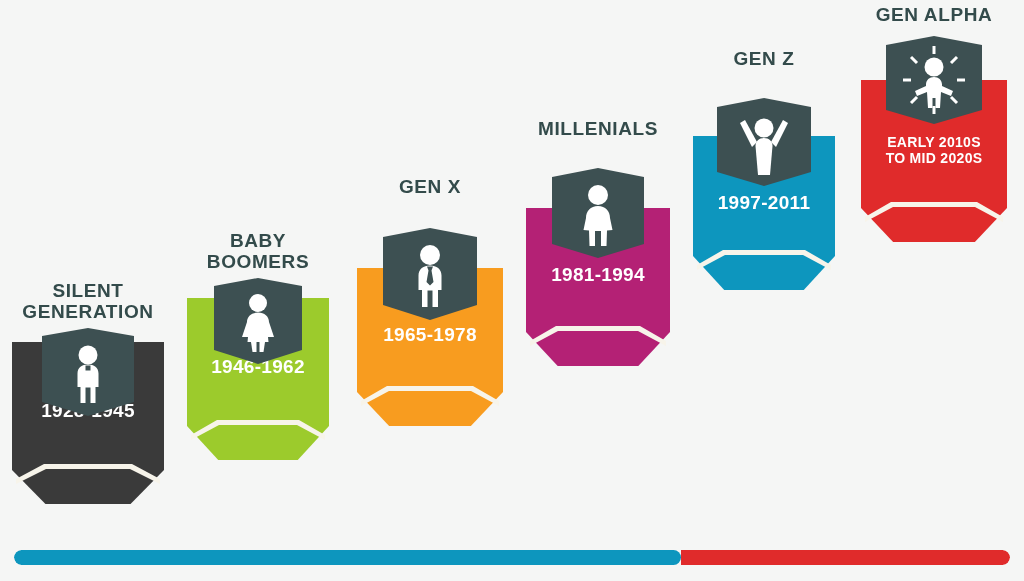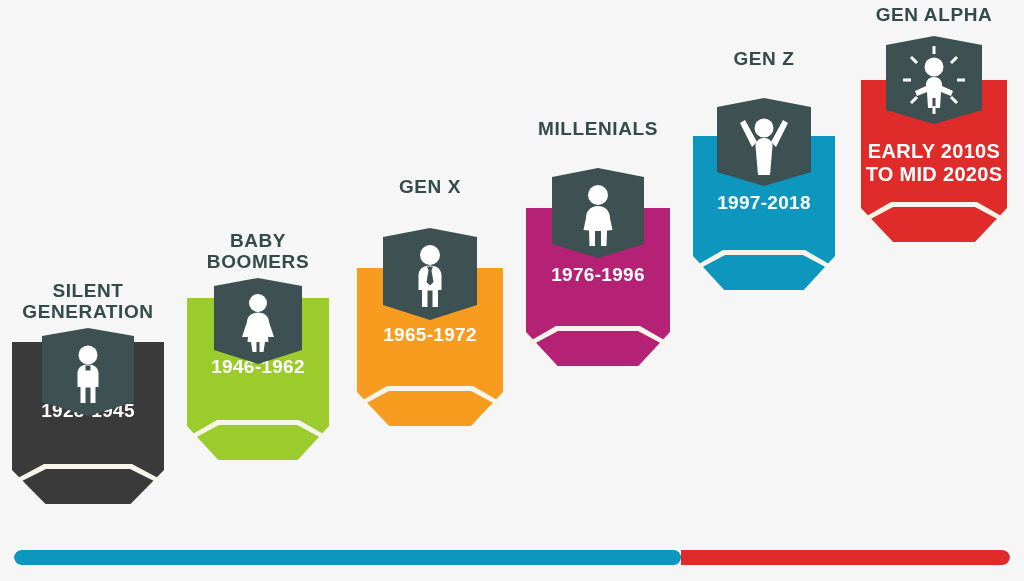--- a/index.html
+++ b/index.html
@@ -182,21 +182,21 @@
   <div class="gen-column" style="left:348px; top:176px; width:164px;">
     <div class="gen-title" style="top:0px;">GEN X</div>
     <div class="card" style="top:92px; width:146px; left:9px;">
       <div class="card-body" style="height:124px; background:#f89c1f;"></div>
       <div class="card-tail" style="top:124px; background:#f89c1f;"></div>
       <div class="card-stripe" style="top:112px;">
         <svg width="146" height="26" viewBox="0 0 146 26" preserveAspectRatio="none">
           <polygon points="4,26 32,11 114,11 142,26 142,21 116,6 30,6 4,21" fill="#f7f4ea"></polygon>
         </svg>
       </div>
-      <div class="year-label" style="top:56px;">1965-1972</div>
+      <div class="year-label" style="top:56px;">1965-1978</div>
     </div>
     <div class="badge" style="top:52px;">
       <svg width="94" height="92" viewBox="0 0 94 92">
         <path d="M0,9 L47,0 L94,9 L94,77 L47,92 L0,77 Z" fill="#3d5052"></path>
         <g fill="#ffffff">
           <circle cx="47" cy="27" r="10"></circle>
           <path d="M47,37.5 C40.5,37.5 35.5,41 35.5,47.5 L35.5,62 L39,62 L39,79 L44.5,79 L44.5,62.5
                    L49.5,62.5 L49.5,79 L55,79 L55,62 L58.5,62 L58.5,47.5 C58.5,41 53.5,37.5 47,37.5 Z"></path>
           <path d="M44,38.5 L50,38.5 L48.5,42.5 L50.5,54 L47,57.5 L43.5,54 L45.5,42.5 Z" fill="#3d5052"></path>
         </g>
@@ -207,21 +207,21 @@
   <div class="gen-column" style="left:512px; top:118px; width:172px;">
     <div class="gen-title" style="top:0px;text-align:center;">MILLENIALS</div>
     <div class="card" style="top:90px; width:144px; left:14px;">
       <div class="card-body" style="height:124px; background:#b42175;"></div>
       <div class="card-tail" style="top:124px; background:#b42175;"></div>
       <div class="card-stripe" style="top:112px;">
         <svg width="144" height="26" viewBox="0 0 144 26" preserveAspectRatio="none">
           <polygon points="4,26 32,11 112,11 140,26 140,21 114,6 30,6 4,21" fill="#f7f4ea"></polygon>
         </svg>
       </div>
-      <div class="year-label" style="top:56px;">1976-1996</div>
+      <div class="year-label" style="top:56px;">1981-1994</div>
     </div>
     <div class="badge" style="top:50px;">
       <svg width="92" height="90" viewBox="0 0 92 90">
         <path d="M0,9 L46,0 L92,9 L92,76 L46,90 L0,76 Z" fill="#3d5052"></path>
         <g fill="#ffffff">
           <circle cx="46" cy="27" r="10"></circle>
           <path d="M46,38 C38.5,38 34,43 34,50 L31.5,62 L37,62.5 L37.5,78 L43,78 L43,63
                    L49,63 L49,78 L54.5,78 L55,62.5 L60.5,62 L58,50 C58,43 53.5,38 46,38 Z"></path>
         </g>
       </svg>
@@ -231,21 +231,21 @@
   <div class="gen-column" style="left:682px; top:48px; width:164px;">
     <div class="gen-title" style="top:0px;">GEN Z</div>
     <div class="card" style="top:88px; width:142px; left:11px;">
       <div class="card-body" style="height:120px; background:#0d96be;"></div>
       <div class="card-tail" style="top:120px; background:#0d96be;"></div>
       <div class="card-stripe" style="top:108px;">
         <svg width="142" height="26" viewBox="0 0 142 26" preserveAspectRatio="none">
           <polygon points="4,26 32,11 110,11 138,26 138,21 112,6 30,6 4,21" fill="#f7f4ea"></polygon>
         </svg>
       </div>
-      <div class="year-label" style="top:56px;">1997-2018</div>
+      <div class="year-label" style="top:56px;">1997-2011</div>
     </div>
     <div class="badge" style="top:50px;">
       <svg width="94" height="88" viewBox="0 0 94 88">
         <path d="M0,9 L47,0 L94,9 L94,74 L47,88 L0,74 Z" fill="#3d5052"></path>
         <g fill="#ffffff">
           <circle cx="47" cy="30" r="9.5"></circle>
           <path d="M47,40 C42,40 38.5,43.5 38.5,48 L41,77 L53,77 L55.5,48 C55.5,43.5 52,40 47,40 Z"></path>
           <path d="M40,44 L28,22 L23,25 L35,49 Z"></path>
           <path d="M54,44 L66,22 L71,25 L59,49 Z"></path>
         </g>
@@ -256,21 +256,21 @@
   <div class="gen-column" style="left:848px; top:0px; width:172px;">
     <div class="gen-title" style="top:4px;">GEN ALPHA</div>
     <div class="card" style="top:80px; width:146px; left:13px;">
       <div class="card-body" style="height:128px; background:#e02b2b;"></div>
       <div class="card-tail" style="top:128px; background:#e02b2b;"></div>
       <div class="card-stripe" style="top:116px;">
         <svg width="146" height="26" viewBox="0 0 146 26" preserveAspectRatio="none">
           <polygon points="4,26 32,11 114,11 142,26 142,21 116,6 30,6 4,21" fill="#f7f4ea"></polygon>
         </svg>
       </div>
-      <div class="year-label" style="top:60px; font-size:20px;">EARLY 2010S
+      <div class="year-label" style="top:54px; font-size:14px;">EARLY 2010S
 TO MID 2020S</div>
     </div>
     <div class="badge" style="top:36px;">
       <svg width="96" height="88" viewBox="0 0 96 88">
         <path d="M0,9 L48,0 L96,9 L96,74 L48,88 L0,74 Z" fill="#3d5052"></path>
         <g fill="#ffffff">
           <circle cx="48" cy="31" r="9.5"></circle>
           <path d="M48,41 C43.5,41 40,44 40,48.5 L40,50 L29,55 L31,60 L41,56 L42,72 L46.5,72
                    L46.5,62 L49.5,62 L49.5,72 L54,72 L55,56 L65,60 L67,55 L56,50 L56,48.5
                    C56,44 52.5,41 48,41 Z"></path>

